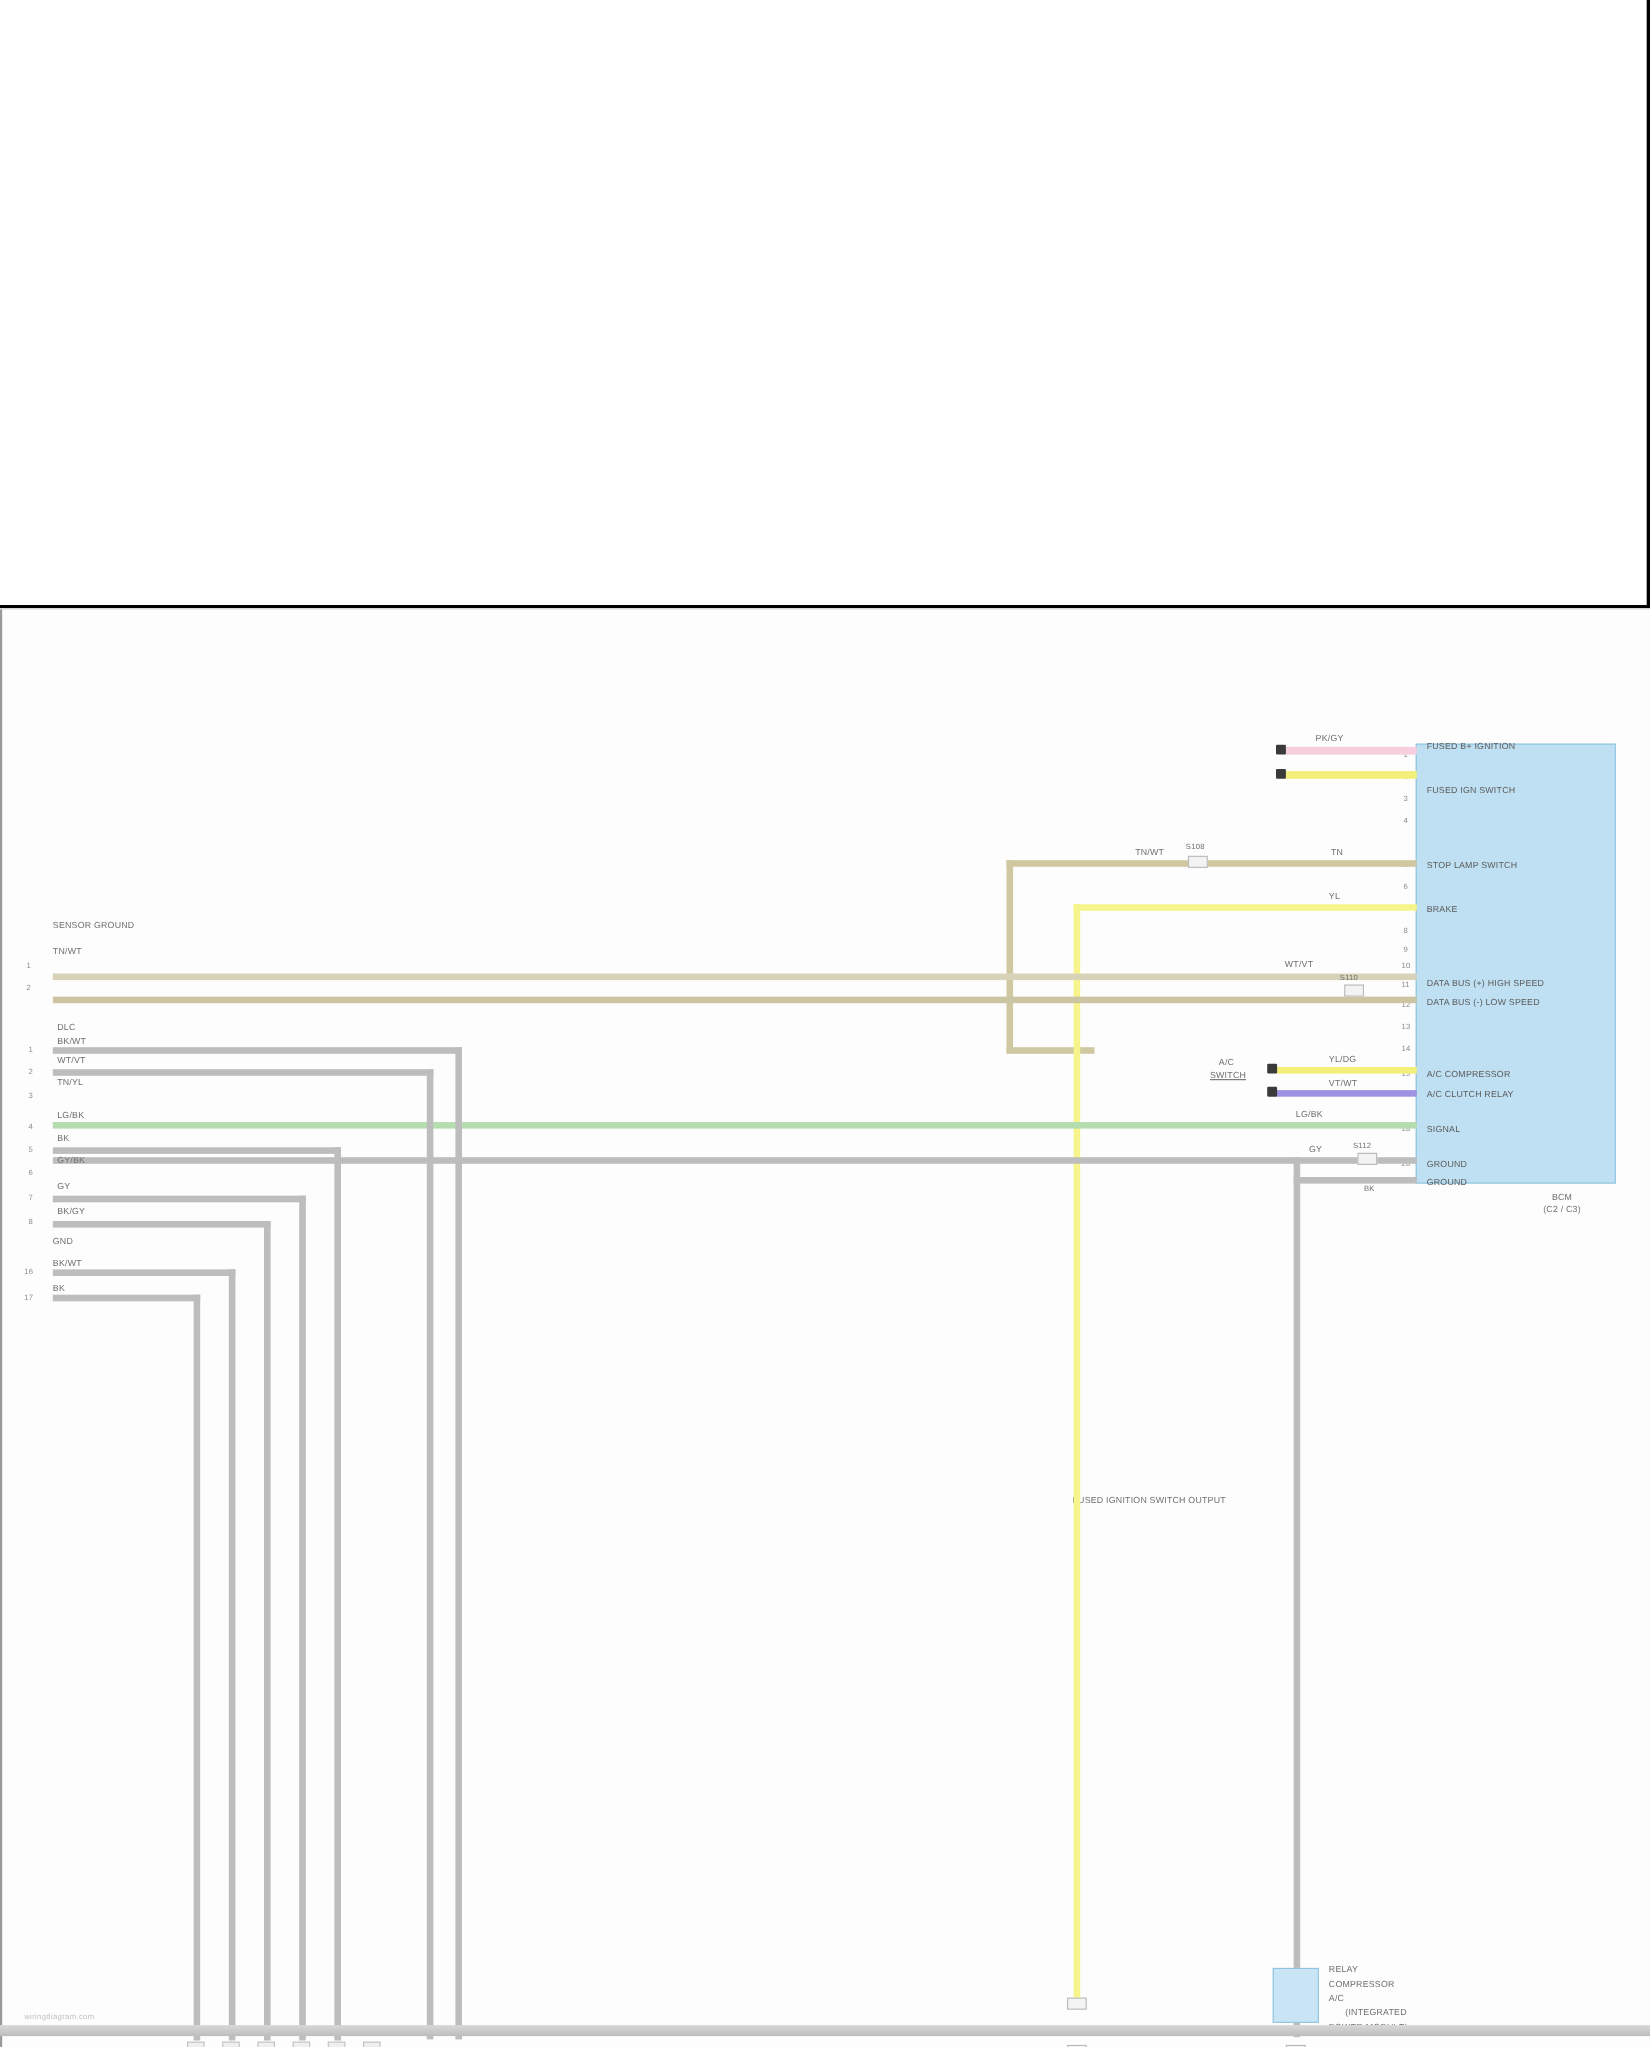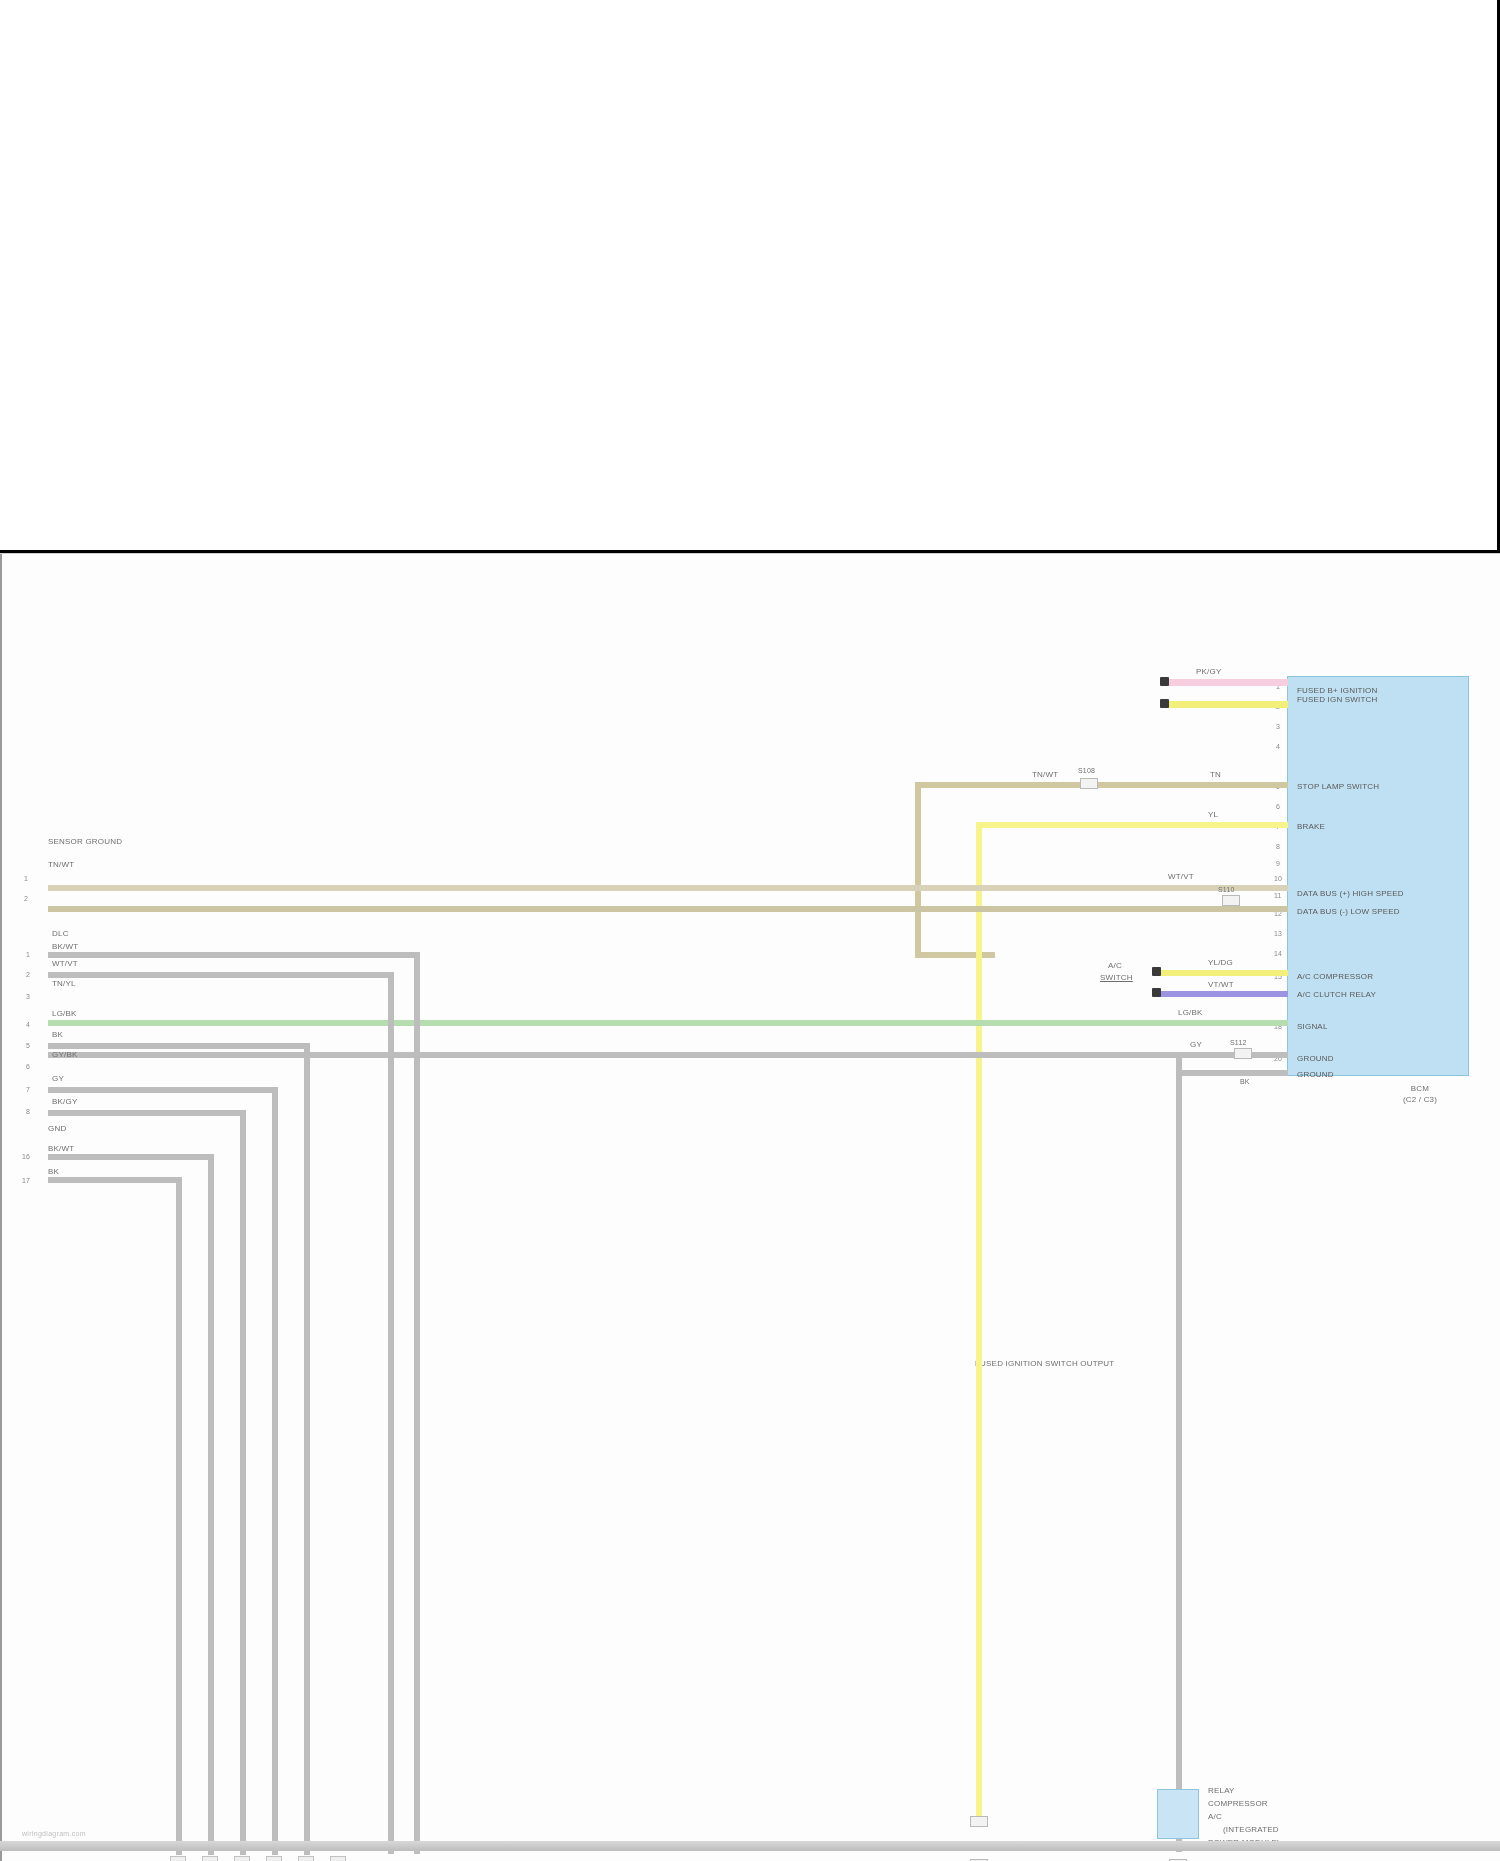--- a/index.html
+++ b/index.html
@@ -97,22 +97,22 @@
 <body>
 
 <div id="page">
 
   <div class="frame-top"></div>
 
   <div class="frame-main">
 
     <div class="module" style="left:1287px;top:122px;width:182px;height:400px;"></div>
 
-    <div class="lbl dark" style="left:1297px;top:132px;">FUSED B+ IGNITION</div>
-    <div class="lbl dark" style="left:1297px;top:141px;">FUSED IGN SWITCH</div>
+    <div class="lbl dark" style="left:1297px;top:120px;">FUSED B+ IGNITION</div>
+    <div class="lbl dark" style="left:1297px;top:160px;">FUSED IGN SWITCH</div>
     <div class="lbl dark" style="left:1297px;top:228px;">STOP LAMP SWITCH</div>
     <div class="lbl dark" style="left:1297px;top:268px;">BRAKE</div>
     <div class="lbl dark" style="left:1297px;top:335px;">DATA BUS (+) HIGH SPEED</div>
     <div class="lbl dark" style="left:1297px;top:353px;">DATA BUS (-) LOW SPEED</div>
     <div class="lbl dark" style="left:1297px;top:418px;">A/C COMPRESSOR</div>
     <div class="lbl dark" style="left:1297px;top:436px;">A/C CLUTCH RELAY</div>
     <div class="lbl dark" style="left:1297px;top:468px;">SIGNAL</div>
     <div class="lbl dark" style="left:1297px;top:500px;">GROUND</div>
     <div class="lbl dark" style="left:1297px;top:516px;">GROUND</div>
 

